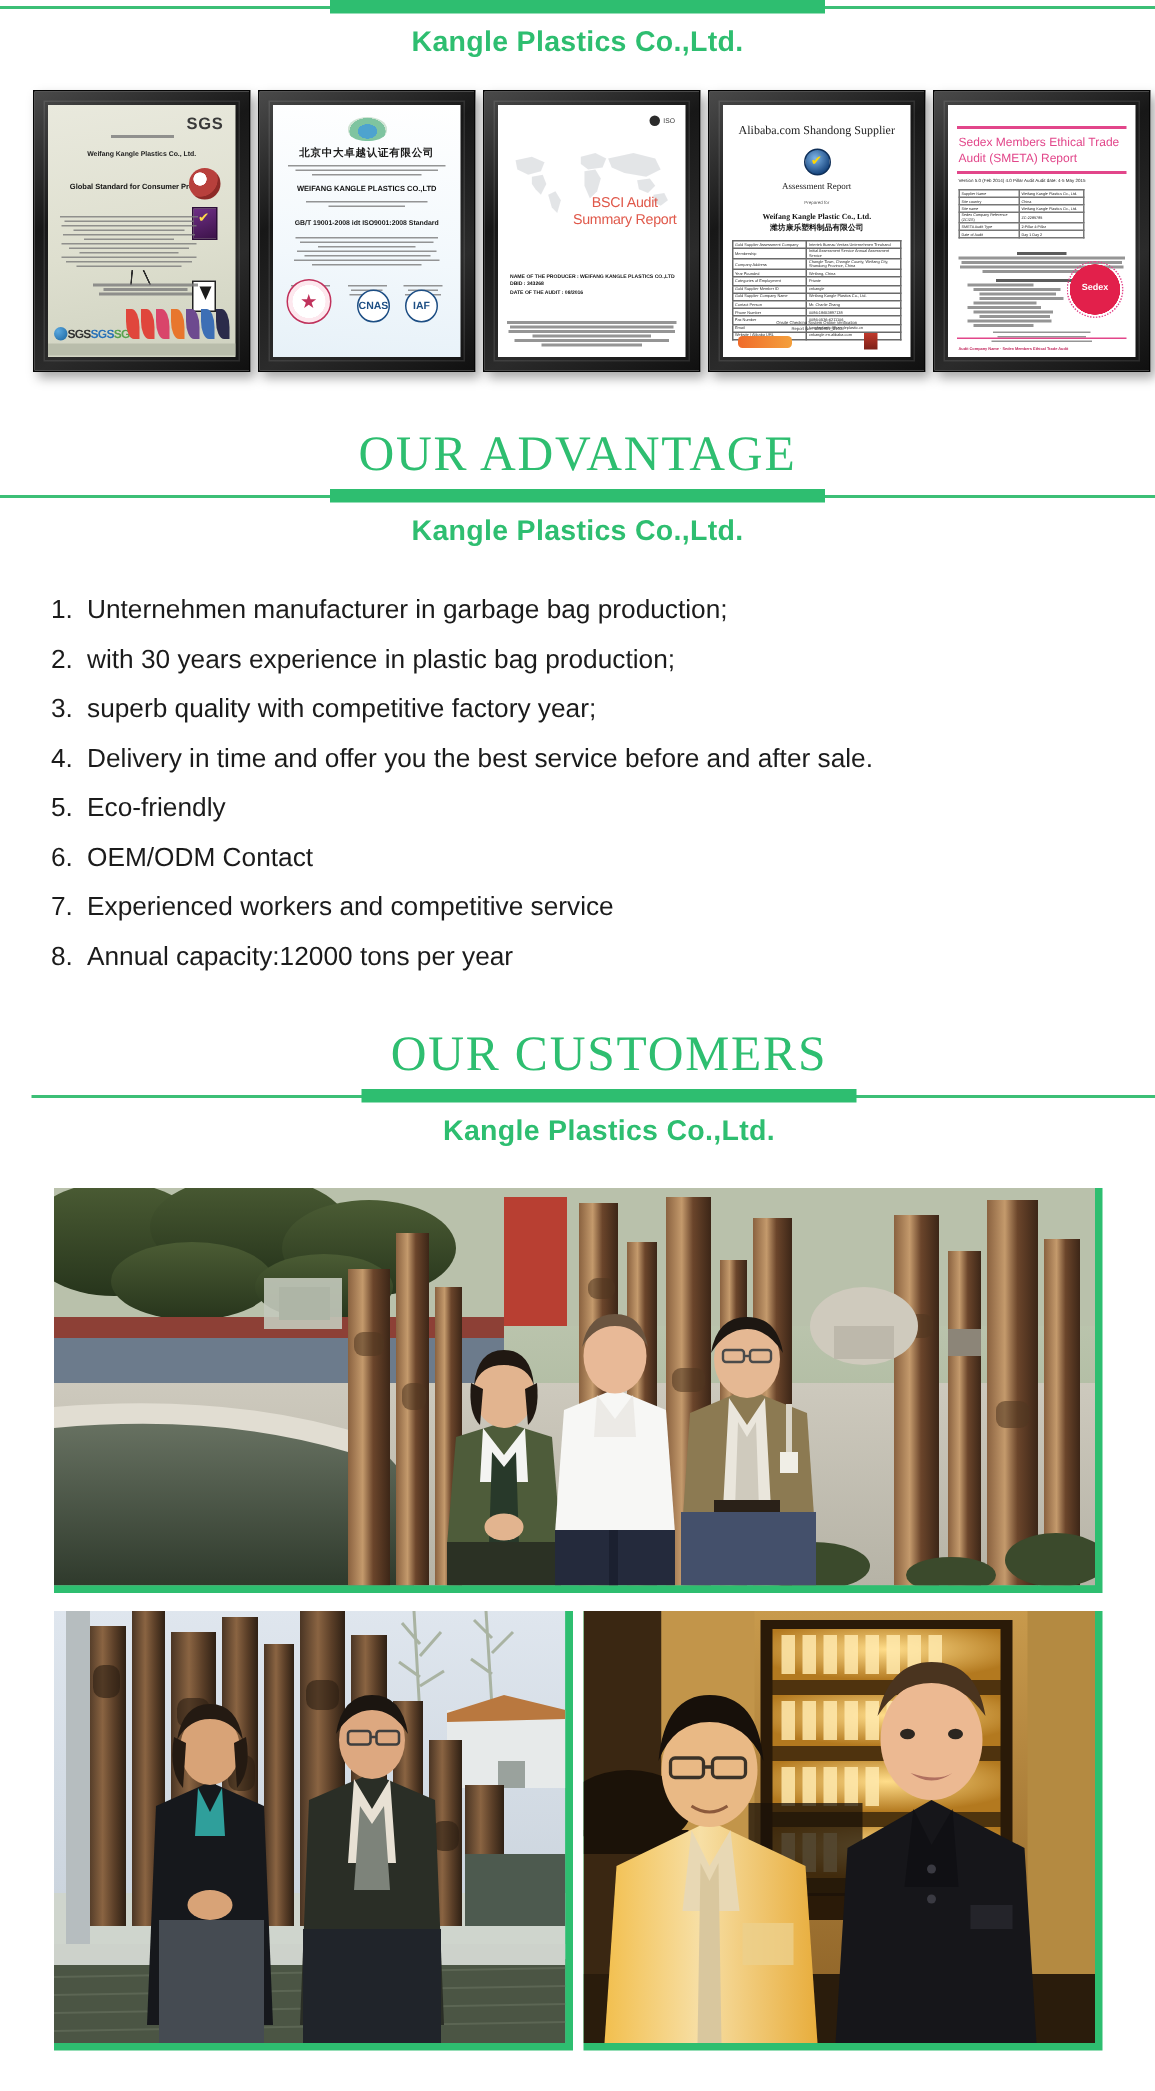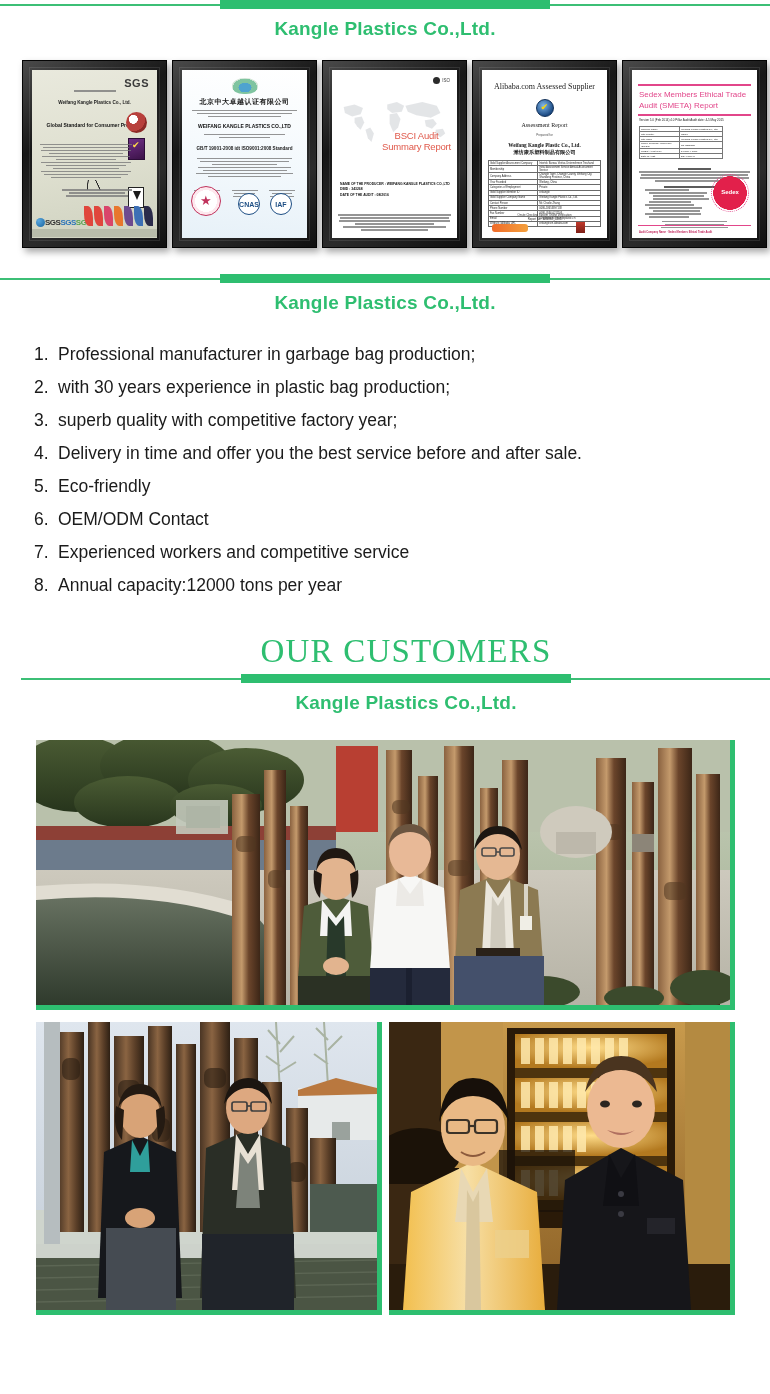--- a/index.html
+++ b/index.html
@@ -305,21 +305,21 @@
         <div class="tl" style="width:98%"></div>
           <div class="tl" style="width:70%"></div>
         <div class="tl" style="width:92%"></div>
           <div class="tl" style="width:60%"></div>
       </div>
     </div>
   </div>
 
   <div class="cert-frame">
     <div class="cert-page c4">
-      <div class="h">Alibaba.com Assessed Supplier</div>
+      <div class="h">Alibaba.com Shandong Supplier</div>
       <div class="badge"></div>
       <div class="h2">Assessment Report</div>
       <div style="position:absolute;top:63px;left:0;right:0;text-align:center;font-size:3px;color:#555;">Prepared for</div>
       <div class="nm">
         <div>Weifang Kangle Plastic Co., Ltd.</div>
         <div>潍坊康乐塑料制品有限公司</div>
       </div>
       <table>
           <tbody>
         <tr>
@@ -439,31 +439,32 @@
       <div class="circ">
           <span>Sedex</span>
         </div>
       <div class="fbar"></div>
       <div class="ftt">Audit Company Name · Sedex Members Ethical Trade Audit</div>
     </div>
   </div>
 </div>
 
 <div class="section-head" style="padding-top:26px;">
+  <div class="sec-title">OUR ADVANTAGE</div>
   <div class="rule-wrap">
     <div class="rule-thin"></div>
     <div class="rule-thick"></div>
   </div>
   <div class="sec-sub">Kangle Plastics Co.,Ltd.</div>
 </div>
 
 <div class="adv-list">
   <div class="adv-item">
     <span class="adv-num">1.</span>
-    <span class="adv-txt">Professional manufacturer in garbage bag production;</span>
+    <span class="adv-txt">Unternehmen manufacturer in garbage bag production;</span>
   </div>
   <div class="adv-item">
     <span class="adv-num">2.</span>
     <span class="adv-txt">with 30 years experience in plastic bag production;</span>
   </div>
   <div class="adv-item">
     <span class="adv-num">3.</span>
     <span class="adv-txt">superb quality with competitive factory year;</span>
   </div>
   <div class="adv-item">

